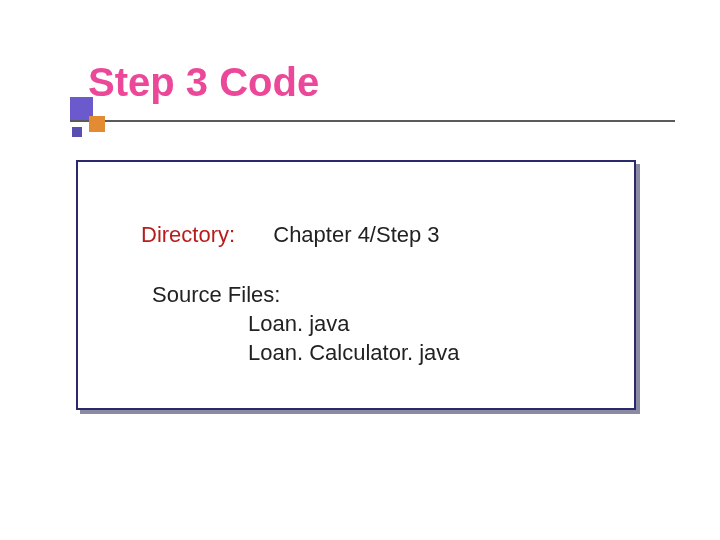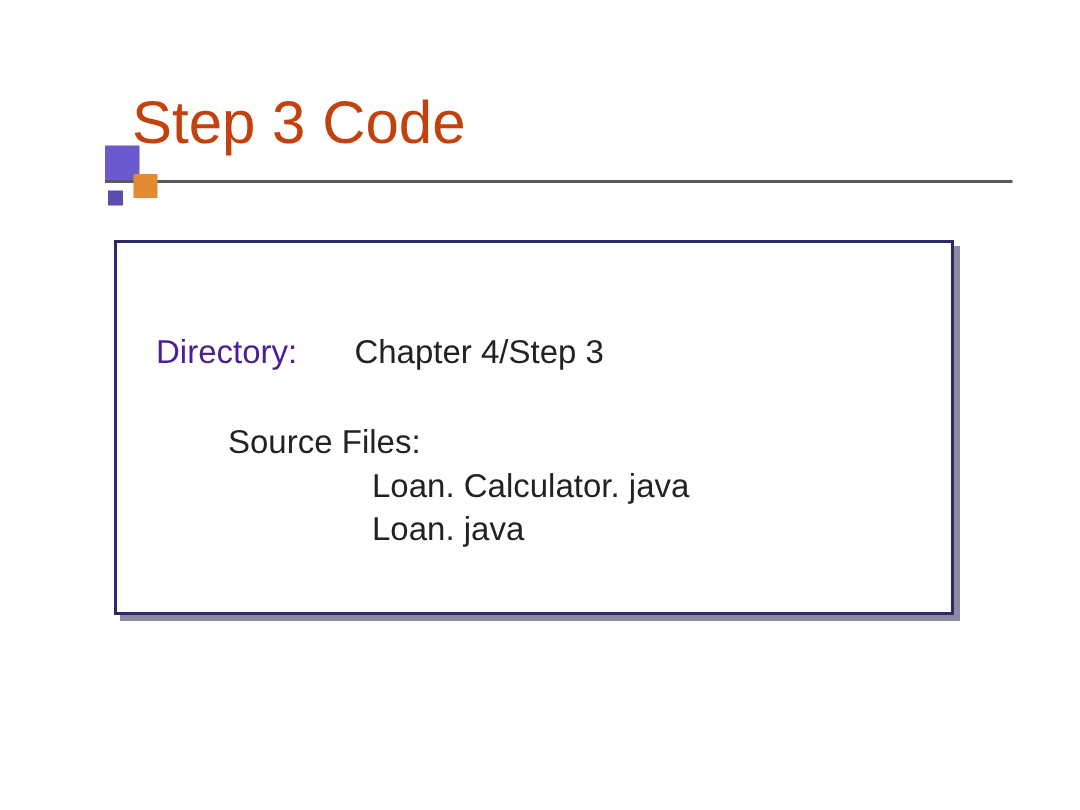--- a/index.html
+++ b/index.html
@@ -17,22 +17,23 @@
     height: 540px;
   }
   .title-block {
     position: absolute;
     left: 88px;
     top: 60px;
   }
   .title-text {
     font-family: Verdana, Geneva, sans-serif;
     font-size: 40px;
-    color: #c2410c;
+    color: #ec4899;
     line-height: 1.1;
+    font-weight: bold;
   }
   .rule {
     position: absolute;
     left: 70px;
     top: 120px;
     width: 605px;
     height: 0;
     border-top: 2px solid #5a5a5a;
   }
   .deco-square {
@@ -70,21 +71,22 @@
     box-shadow: 4px 4px 0 #8a8aa0;
     box-sizing: border-box;
   }
   .row-dir {
     position: absolute;
     left: 26px;
     top: 60px;
     font-size: 22px;
   }
   .label-dir {
-    color: #4c1d95;
+    color: #b91c1c;
+    margin-left: 37px;
   }
   .val-dir {
     color: #222;
     margin-left: 32px;
   }
   .row-src-label {
     position: absolute;
     left: 26px;
     top: 120px;
     font-size: 22px;
@@ -114,18 +116,18 @@
   <div class="deco-square sq-orange"></div>
   <div class="deco-square sq-purple-sm"></div>
 
   <div class="content-box">
     <div class="row-dir">
       <span class="label-dir">Directory:</span>
       <span class="val-dir">Chapter 4/Step 3</span>
     </div>
     <div class="row-src-label">Source Files:</div>
     <div class="src-files">
+      <div>Loan. java</div>
       <div>Loan. Calculator. java</div>
-      <div>Loan. java</div>
     </div>
   </div>
 
 </div>
 
 </body></html>

